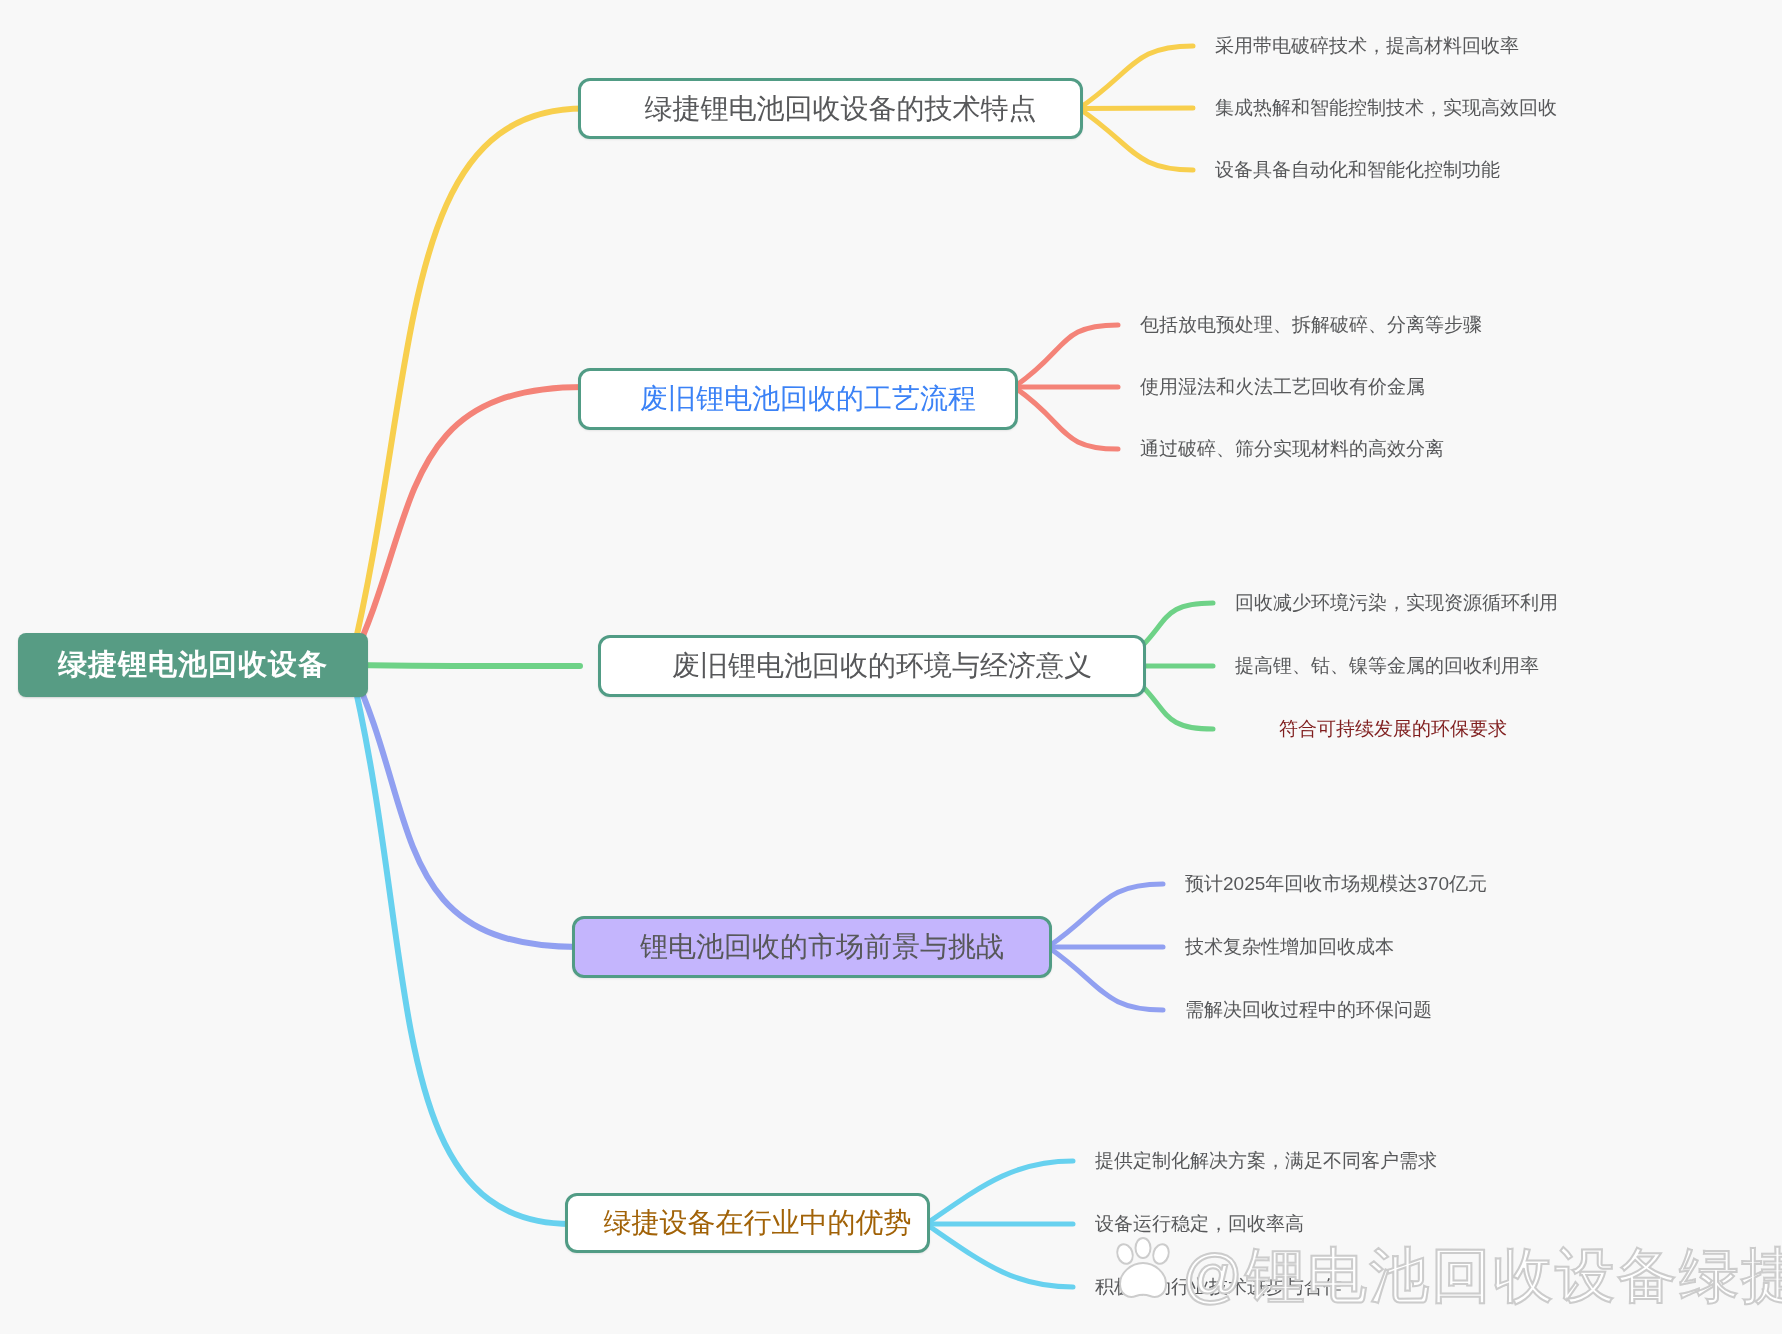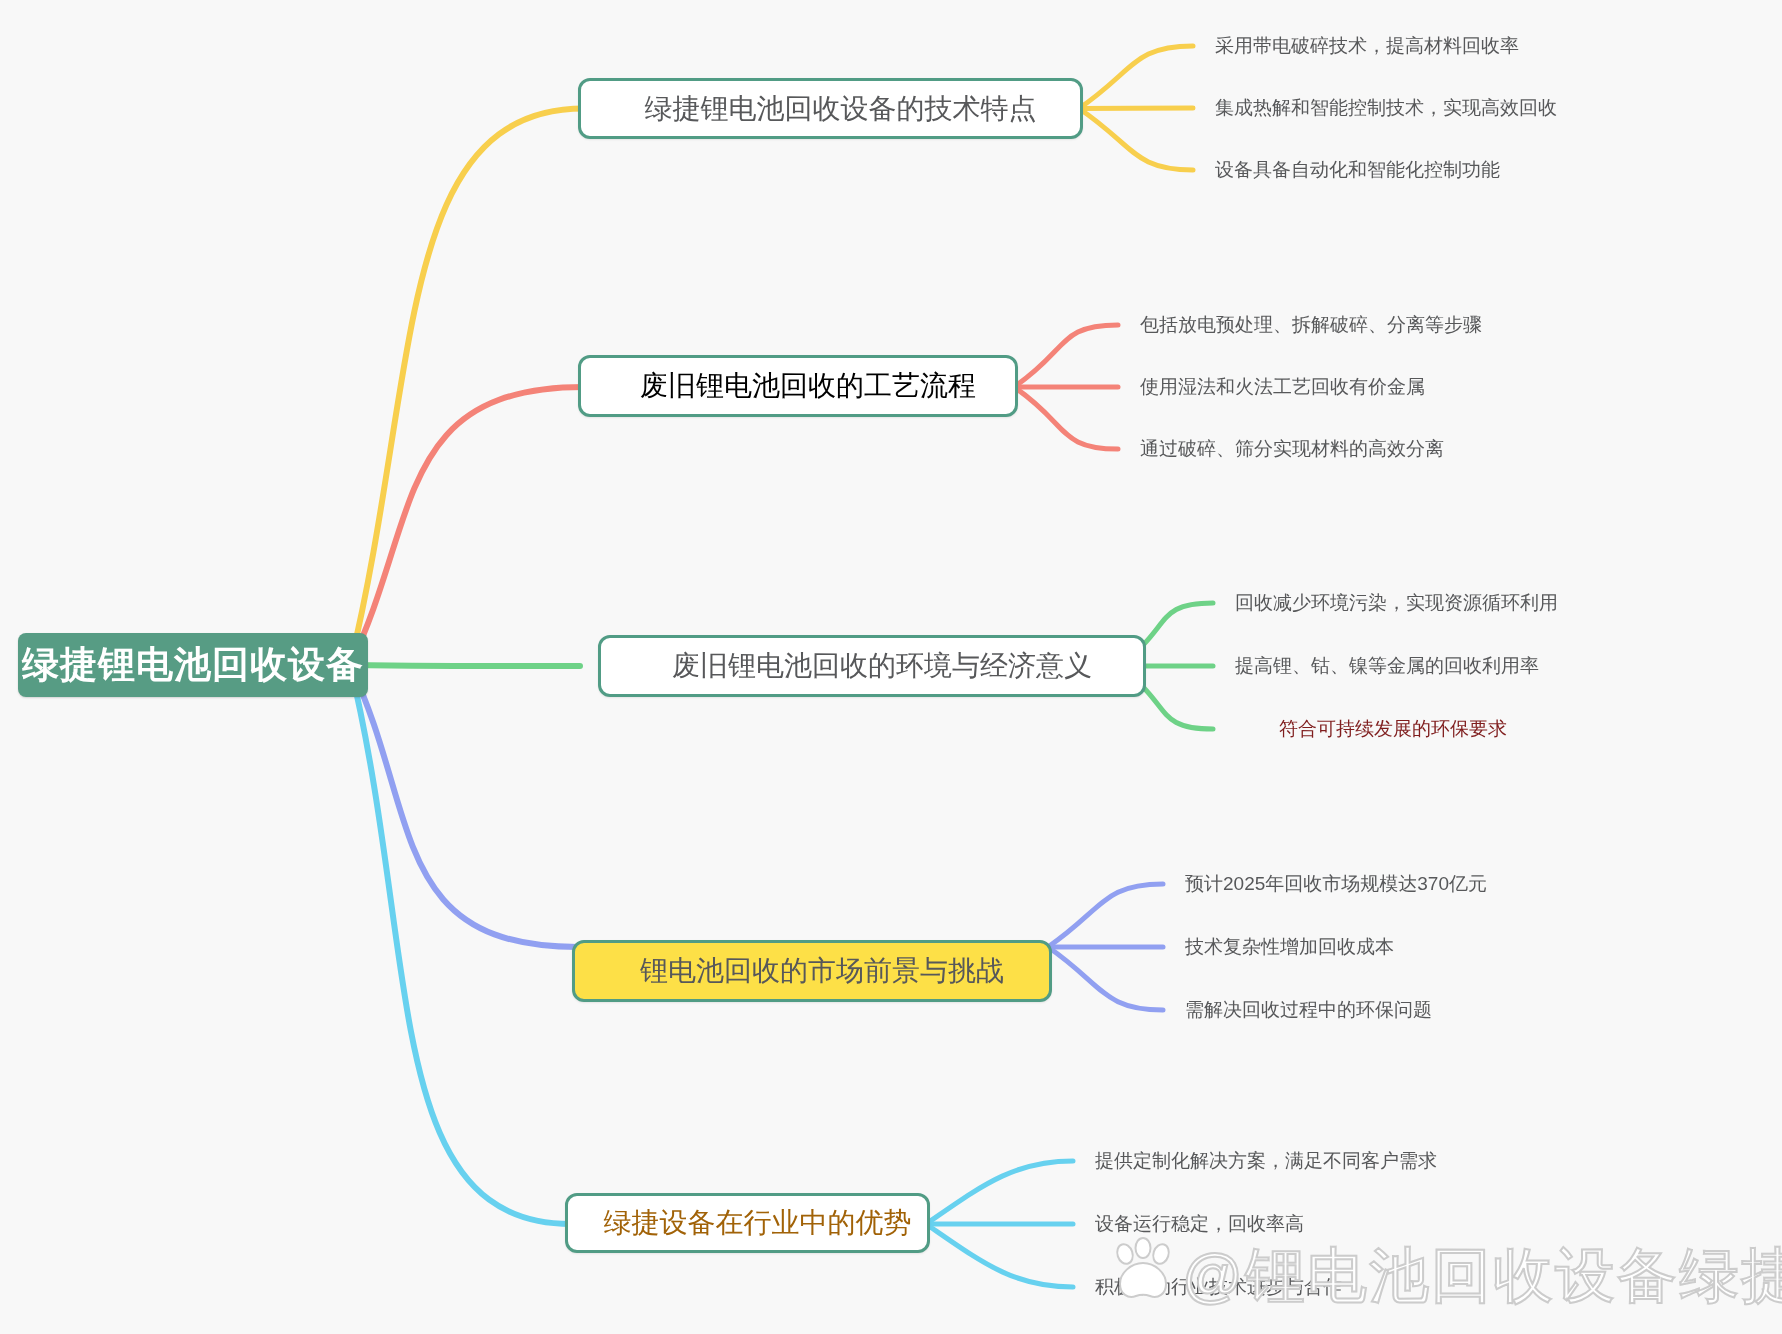--- a/index.html
+++ b/index.html
@@ -21,21 +21,21 @@
     pointer-events:none;
   }
   .root-node{
     position:absolute;
     left:18px;top:633px;
     width:350px;height:64px;
     background:#579c84;
     border-radius:8px;
     display:flex;align-items:center;justify-content:center;
     color:#ffffff;
-    font-size:37px;
+    font-size:29px;
     font-weight:bold;
     letter-spacing:1px;
     box-shadow:0 1px 2px rgba(0,0,0,0.15);
     z-index:3;
   }
   .branch-node{
     position:absolute;
     background:#ffffff;
     border:3px solid #519c85;
     border-radius:12px;
@@ -112,33 +112,33 @@
     <span>绿捷锂电池回收设备</span>
   </div>
 
   <div id="nodes">
       <div class="branch-node" style="left: 578px; top: 78px; width: 505px; height: 61px; border-color: rgb(81, 156, 133); background: rgb(255, 255, 255); color: rgb(87, 88, 90);">
         <span>绿捷锂电池回收设备的技术特点</span>
       </div>
       <div class="leaf-node" style="left: 1215px; top: 26px; color: rgb(87, 88, 90);">采用带电破碎技术，提高材料回收率</div>
       <div class="leaf-node" style="left: 1215px; top: 88px; color: rgb(87, 88, 90);">集成热解和智能控制技术，实现高效回收</div>
       <div class="leaf-node" style="left: 1215px; top: 150px; color: rgb(87, 88, 90);">设备具备自动化和智能化控制功能</div>
-      <div class="branch-node" style="left: 578px; top: 355px; width: 440px; height: 62px; border-color: rgb(81, 156, 133); background: rgb(255, 255, 255); color: #000000;">
+      <div class="branch-node" style="left: 578px; top: 368px; width: 440px; height: 62px; border-color: rgb(81, 156, 133); background: rgb(255, 255, 255); color: #3b82f6;">
         <span>废旧锂电池回收的工艺流程</span>
       </div>
       <div class="leaf-node" style="left: 1140px; top: 305px; color: rgb(87, 88, 90);">包括放电预处理、拆解破碎、分离等步骤</div>
       <div class="leaf-node" style="left: 1140px; top: 367px; color: rgb(87, 88, 90);">使用湿法和火法工艺回收有价金属</div>
       <div class="leaf-node" style="left: 1140px; top: 429px; color: rgb(87, 88, 90);">通过破碎、筛分实现材料的高效分离</div>
       <div class="branch-node" style="left: 598px; top: 635px; width: 548px; height: 62px; border-color: rgb(81, 156, 133); background: rgb(255, 255, 255); color: rgb(87, 88, 90);">
         <span>废旧锂电池回收的环境与经济意义</span>
       </div>
       <div class="leaf-node" style="left: 1235px; top: 583px; color: rgb(87, 88, 90);">回收减少环境污染，实现资源循环利用</div>
       <div class="leaf-node" style="left: 1235px; top: 646px; color: rgb(87, 88, 90);">提高锂、钴、镍等金属的回收利用率</div>
       <div class="leaf-node" style="left: 1235px; top: 709px; color: #7f1d1d; margin-left: 44px;">符合可持续发展的环保要求</div>
-      <div class="branch-node" style="left: 572px; top: 916px; width: 480px; height: 62px; border-color: rgb(81, 156, 133); background: #fde047; color: rgb(87, 88, 90); margin-top: 24px;">
+      <div class="branch-node" style="left: 572px; top: 916px; width: 480px; height: 62px; border-color: rgb(81, 156, 133); background: #c4b5fd; color: rgb(87, 88, 90);">
         <span>锂电池回收的市场前景与挑战</span>
       </div>
       <div class="leaf-node" style="left: 1185px; top: 864px; color: rgb(87, 88, 90);">预计2025年回收市场规模达370亿元</div>
       <div class="leaf-node" style="left: 1185px; top: 927px; color: rgb(87, 88, 90);">技术复杂性增加回收成本</div>
       <div class="leaf-node" style="left: 1185px; top: 990px; color: rgb(87, 88, 90);">需解决回收过程中的环保问题</div>
       <div class="branch-node" style="left: 565px; top: 1193px; width: 365px; height: 60px; border-color: rgb(81, 156, 133); background: rgb(255, 255, 255); color: #a16207;">
         <span>绿捷设备在行业中的优势</span>
       </div>
       <div class="leaf-node" style="left: 1095px; top: 1141px; color: rgb(87, 88, 90);">提供定制化解决方案，满足不同客户需求</div>
       <div class="leaf-node" style="left: 1095px; top: 1204px; color: rgb(87, 88, 90); text-align: center;">设备运行稳定，回收率高</div>

